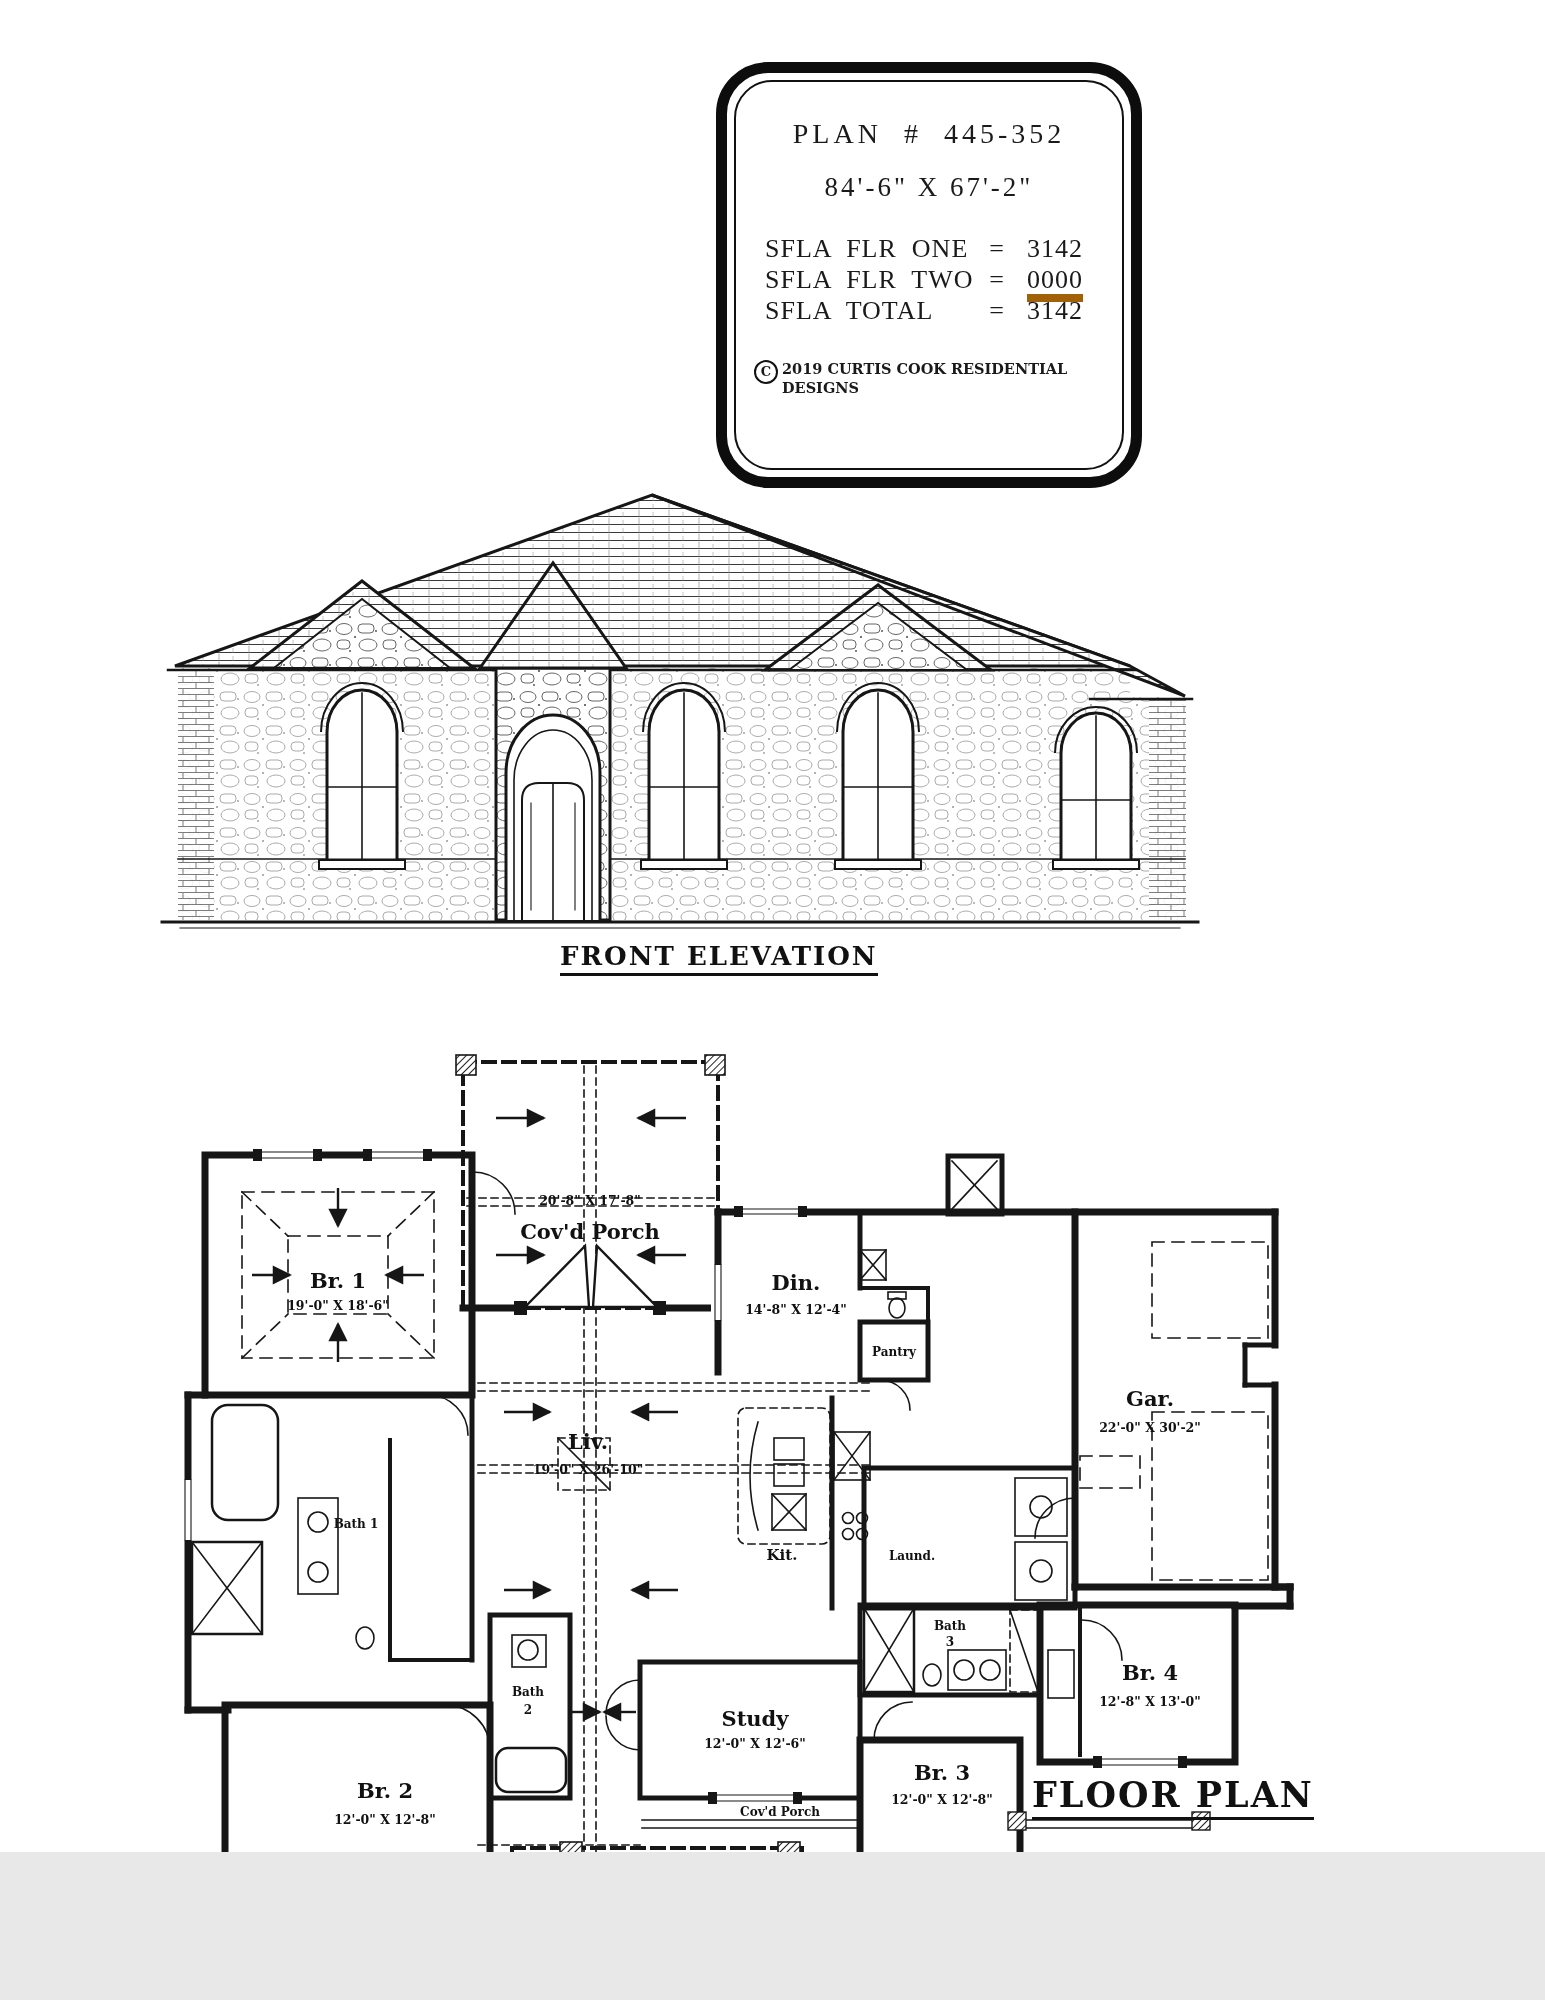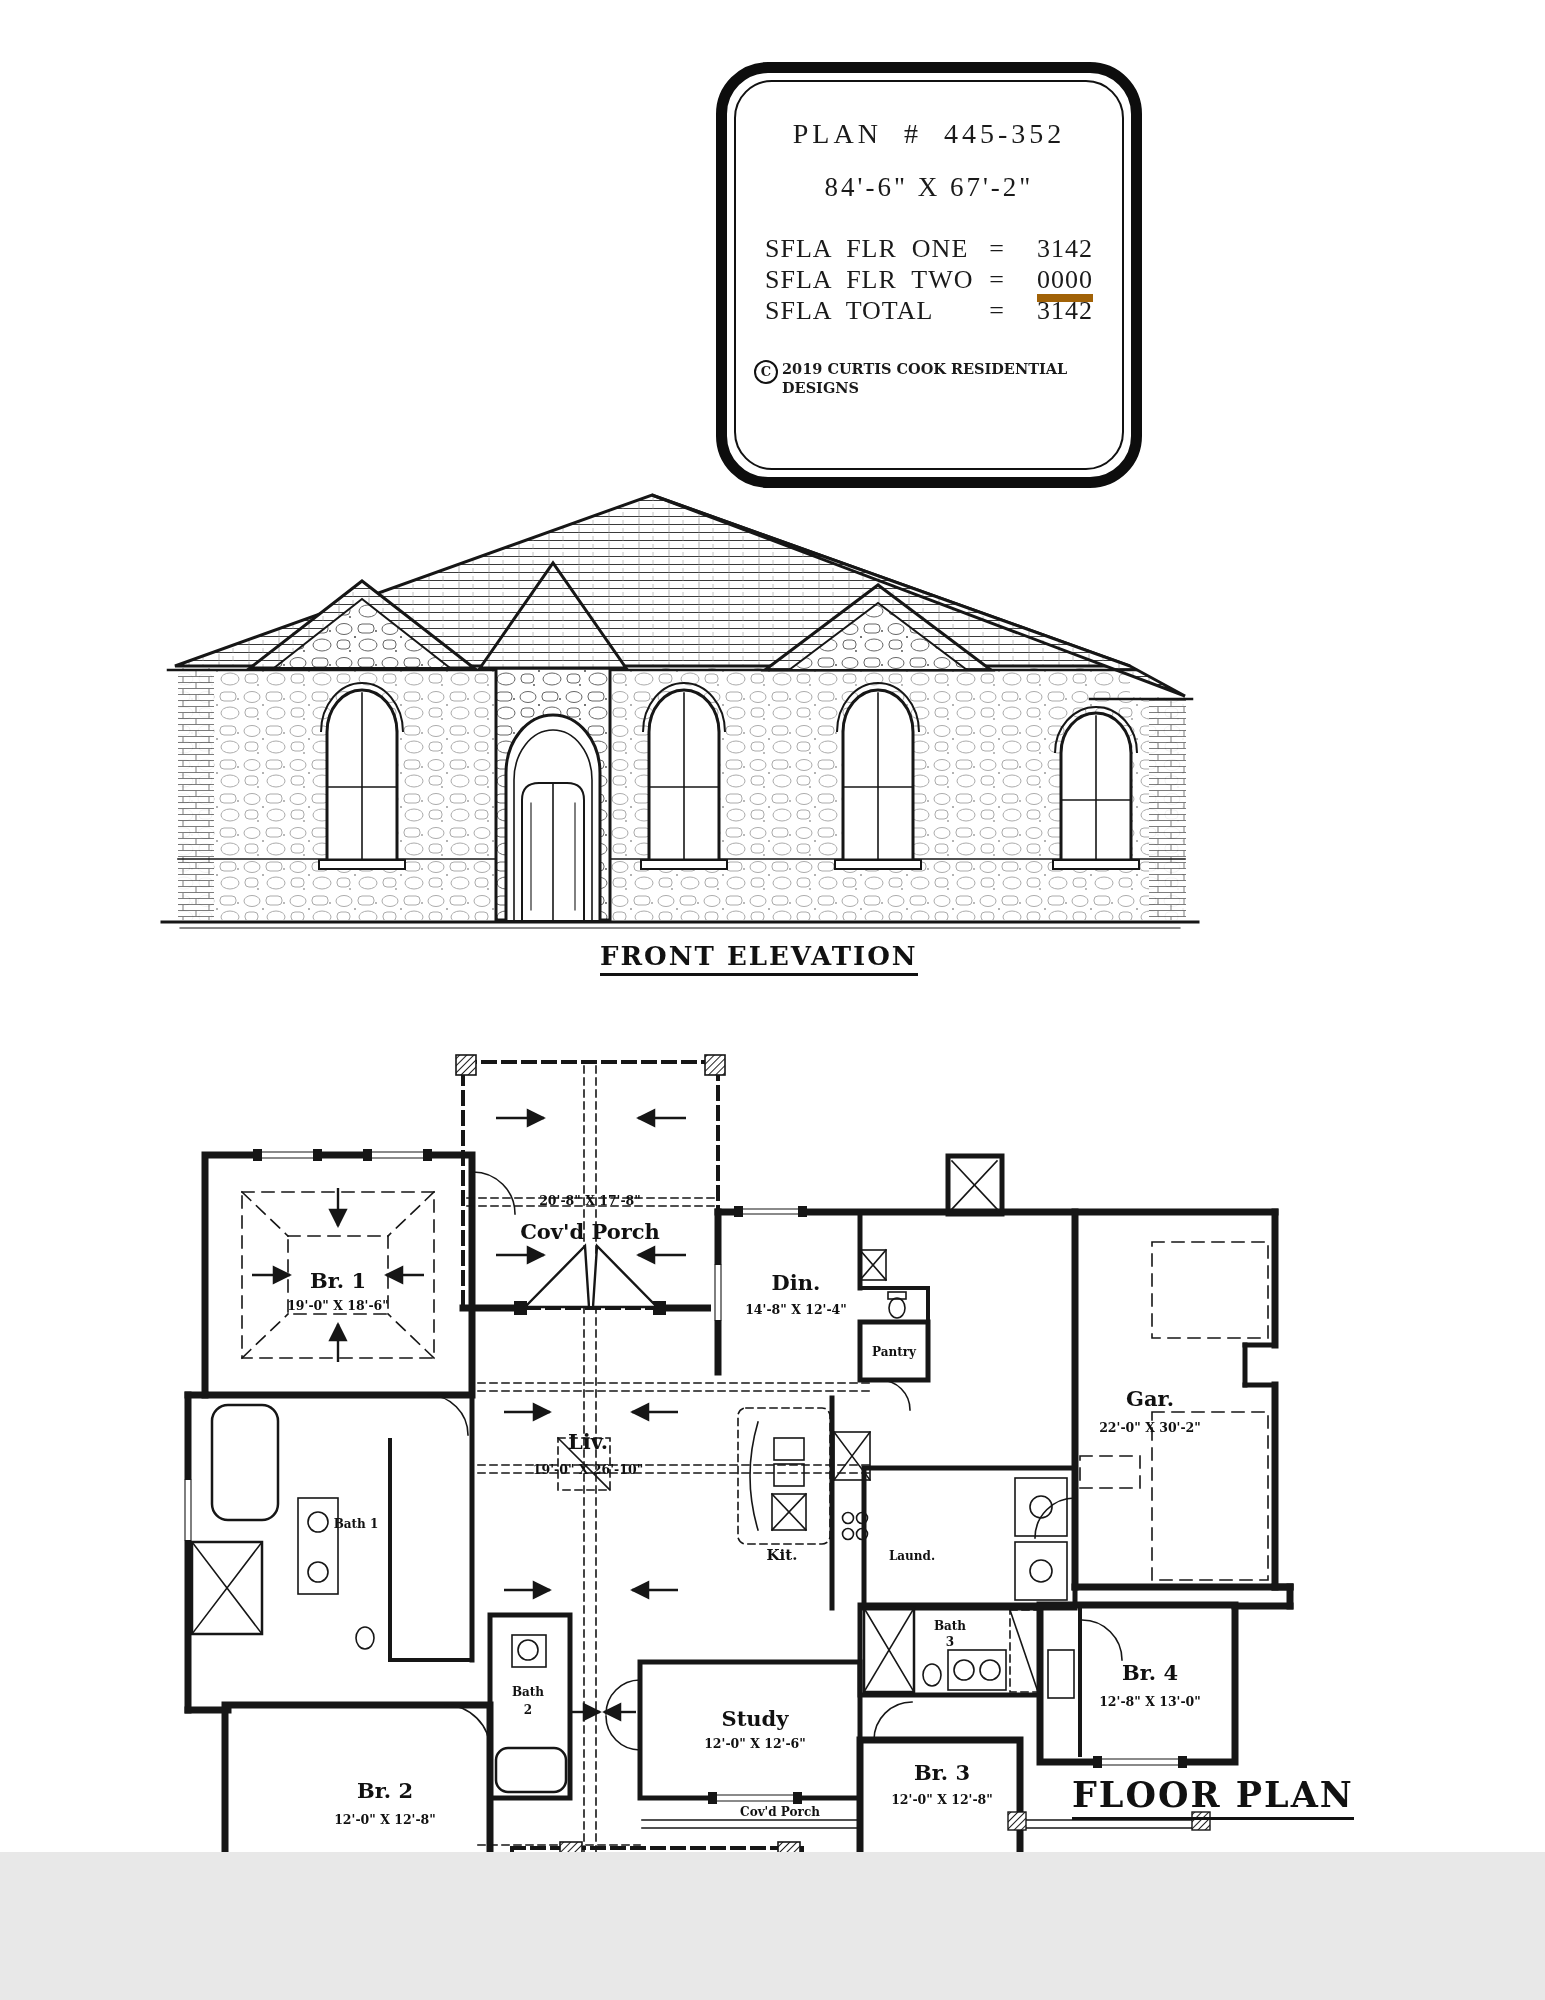--- a/index.html
+++ b/index.html
@@ -10,32 +10,32 @@
   
   .tblock{left:716px;top:62px;width:404px;height:404px;border:11px solid #0d0d0d;border-radius:52px;}
   .tblock-inner{position:absolute;left:7px;top:7px;right:7px;bottom:7px;border:2px solid #111;
                 border-radius:38px;padding:36px 18px 0 18px;box-sizing:border-box;}
   .plan-no{text-align:center;font-size:28px;letter-spacing:4px;white-space:pre;}
   .plan-dim{text-align:center;font-size:27px;letter-spacing:3px;margin-top:22px;}
   .sfla{margin-top:30px;font-size:26px;letter-spacing:1px;}
   .sfla-row{display:flex;justify-content:center;line-height:31px;}
   .sfla-lab{width:212px;text-align:left;white-space:pre;}
   .sfla-eq{width:40px;text-align:center;}
-  .sfla-val{width:76px;text-align:right;}
+  .sfla-val{width:76px;text-align:center;}
   .u{border-bottom:8px solid #a16207;}
   .cpy{margin-top:34px;font-family:"DejaVu Serif", serif;font-weight:700;font-size:14.5px;
        line-height:1.28;letter-spacing:0px;}
   .cpy-row{display:flex;align-items:flex-start;}
   .c-circle{display:inline-flex;align-items:center;justify-content:center;width:20px;height:20px;
             border:2px solid #111;border-radius:50%;font-size:13px;flex:0 0 auto;margin-right:4px;margin-top:0px;}
   .cpy-rest{padding-left:26px;}
 
   
   .head{font-family:"DejaVu Serif", serif;font-weight:700;letter-spacing:2px;color:#111;
-        border-bottom:3px solid #111;padding-bottom:2px;white-space:nowrap;margin-left:40px;}
+        border-bottom:3px solid #111;padding-bottom:2px;white-space:nowrap;}
   .head-elev{left:560px;top:941px;font-size:26px;}
   .head-plan{left:1032px;top:1774px;font-size:35px;}
 
   
   svg{overflow:visible;}
   .ln{fill:none;stroke:#161616;stroke-linecap:square;}
   .w7{stroke-width:7;} .w5{stroke-width:5;} .w4{stroke-width:4;} .w25{stroke-width:2.5;}
   .thin{stroke-width:1.6;} .hair{stroke-width:1.1;}
   .dash{stroke-dasharray:12 8;} .dash2{stroke-dasharray:7 5;}
   .wht{fill:#ffffff;stroke:none;}

